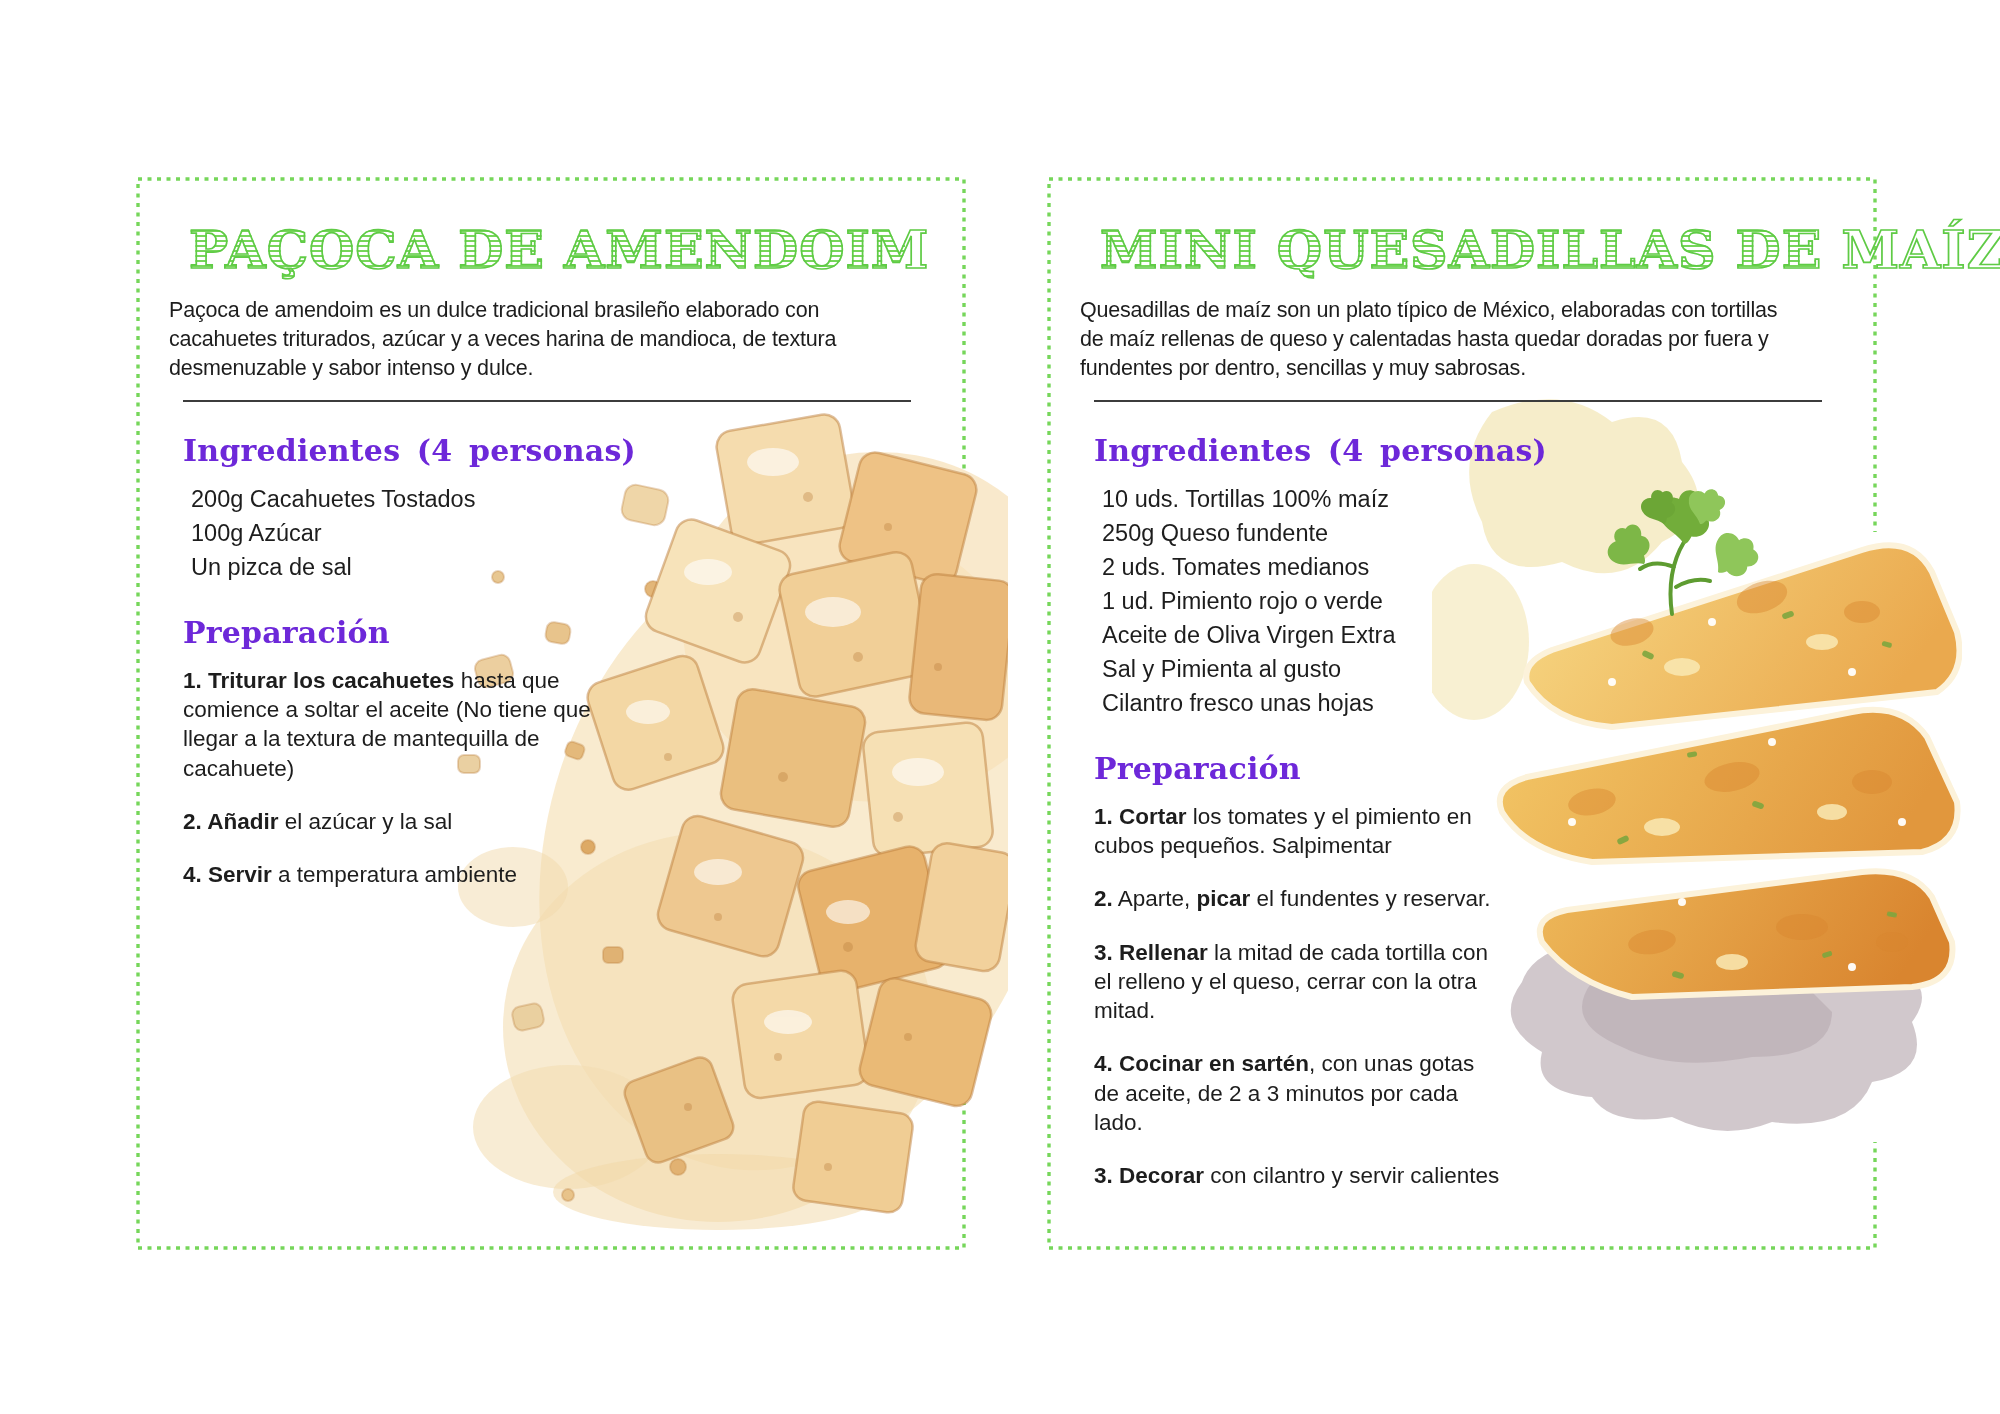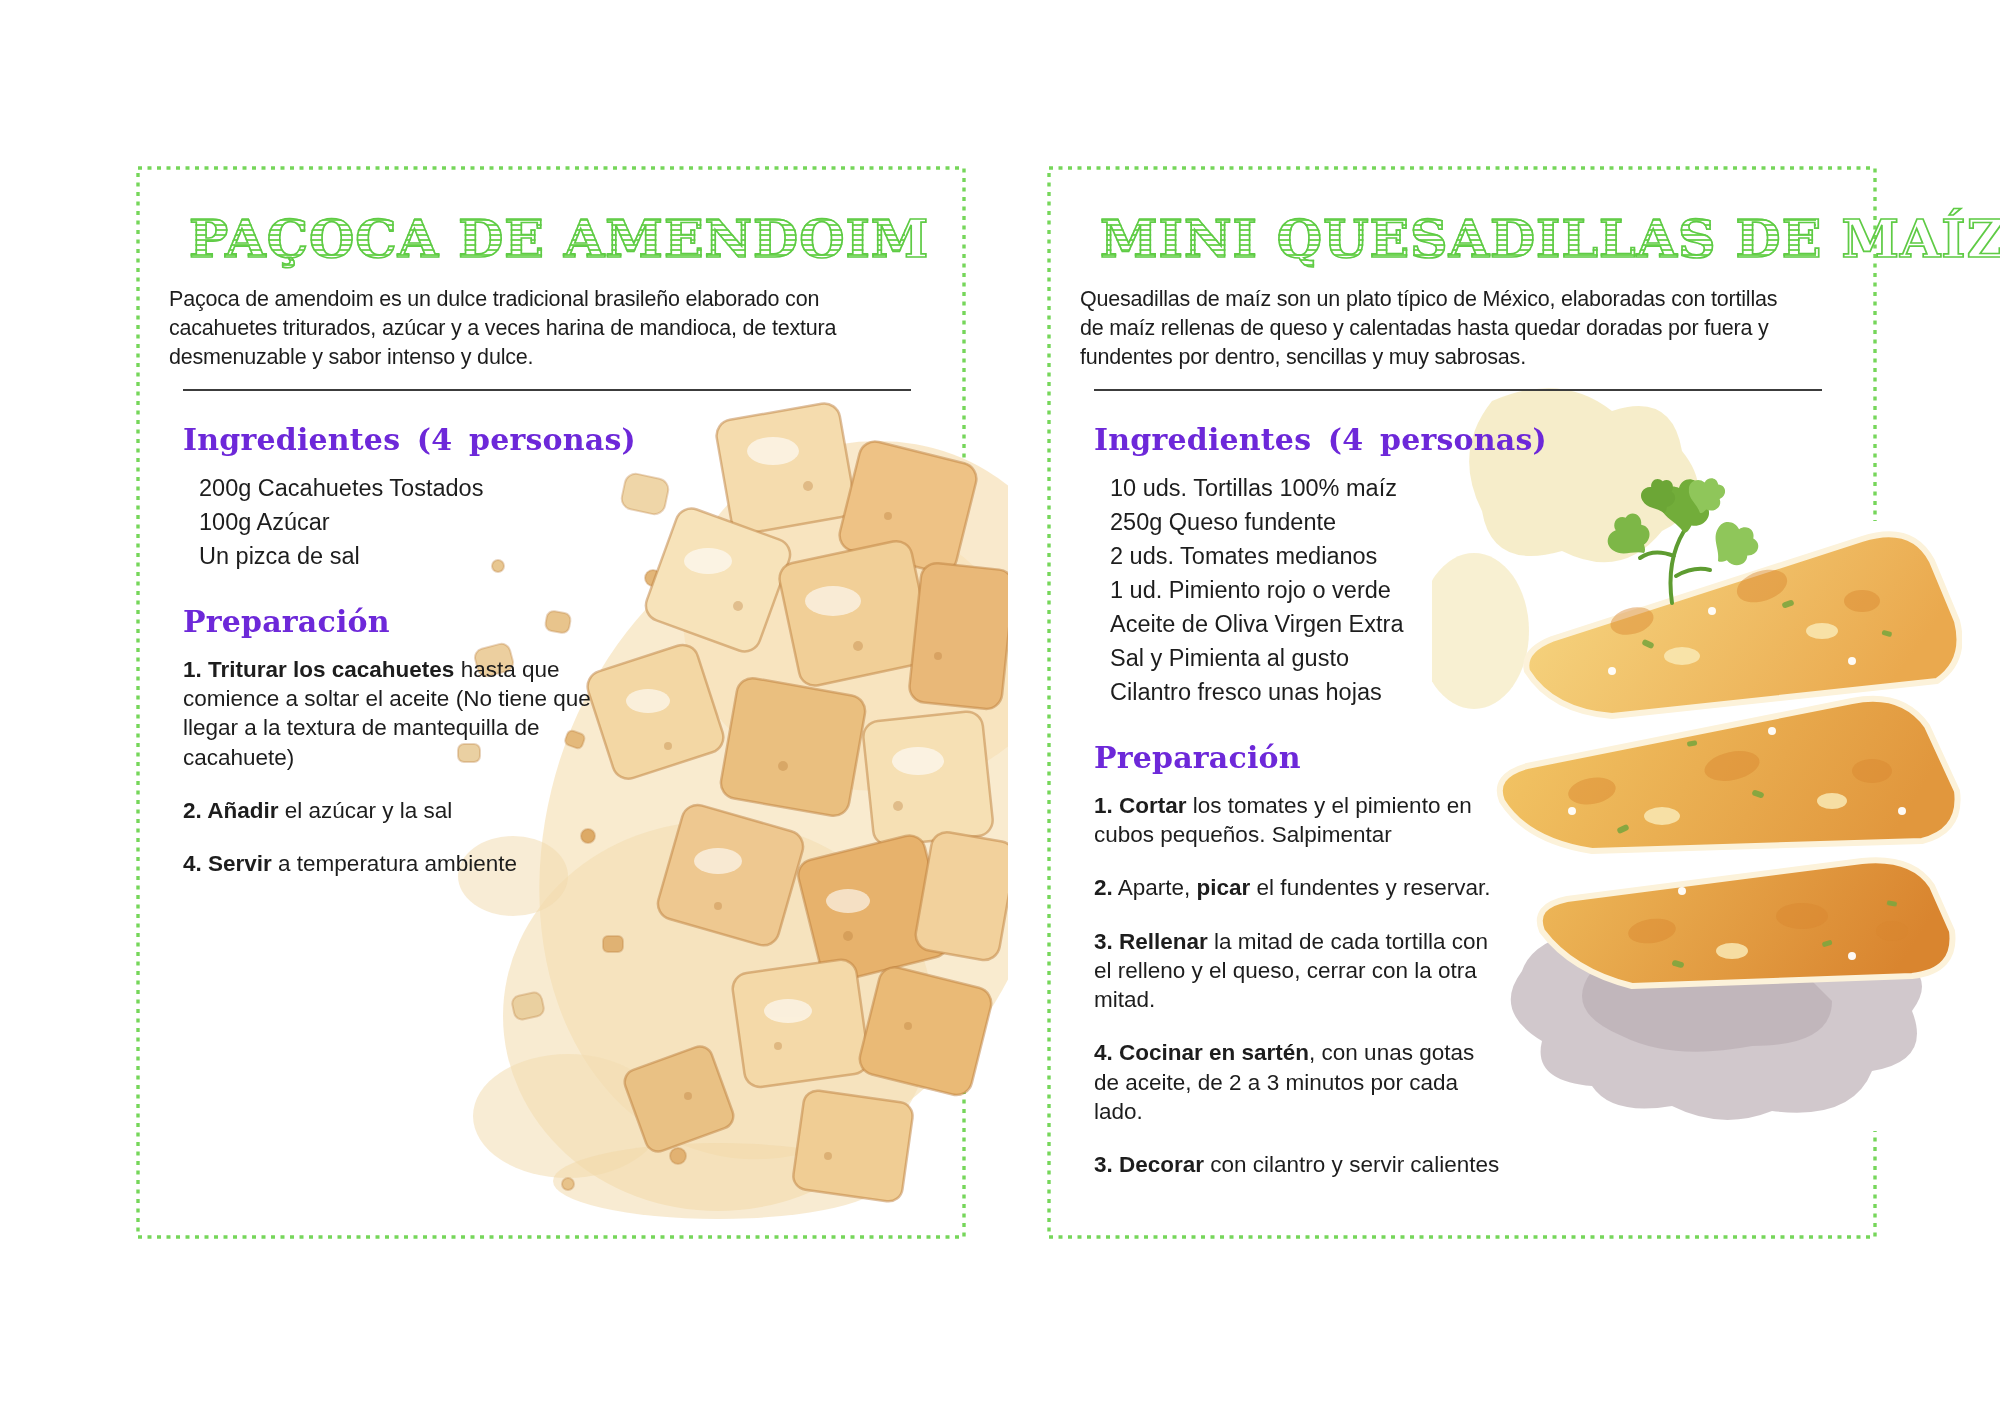--- a/index.html
+++ b/index.html
@@ -1,39 +1,39 @@
 <!DOCTYPE html>
 <html><head>
 <meta charset="utf-8">
 <style>
   html,body{margin:0;padding:0;background:#ffffff;}
   #canvas{position:relative;width:2000px;height:1414px;background:#ffffff;overflow:hidden;
           font-family:"Liberation Sans",sans-serif;color:#1d1d1d;}
-  .card{position:absolute;top:166px;width:830px;height:1073px;}
+  .card{position:absolute;top:177px;width:830px;height:1073px;}
   .card--left{left:136px;}
   .card--right{left:1047px;}
   .card-border{position:absolute;left:0;top:0;width:100%;height:100%;}
   .card-inner{position:relative;padding:40px 55px 0 47px;}
   .card-title{font-family:"DejaVu Serif","Liberation Serif",serif;font-weight:700;
               font-size:52px;line-height:1.25;text-align:center;margin:0 6px;
               letter-spacing:1px;color:#76d65a;white-space:nowrap;}
   @supports (-webkit-background-clip: text){
     .card-title{
       background:repeating-linear-gradient(0deg,#76d65a 0 2.2px,#ffffff 2.2px 5px);
       -webkit-background-clip:text;background-clip:text;
       color:transparent;-webkit-text-fill-color:transparent;
       -webkit-text-stroke:1.7px #5fcb45;}
   }
   .card-desc{margin:14px -14px 0;font-size:21.5px;line-height:1.36;letter-spacing:-0.2px;
              text-align:left;white-space:pre-line;color:#1d1d1d;}
   .divider{border:none;border-top:2px solid #3c3c3c;margin:16px 0 0 0;}
   .section-heading{font-family:"DejaVu Serif","Liberation Serif",serif;font-weight:700;
                    font-size:30px;line-height:1.27;margin:30px 0 0 0;color:#6d28d9;
                    letter-spacing:0.2px;word-spacing:6px;}
-  .ingredients{margin:12px 0 0 16px;font-size:23.5px;line-height:34px;white-space:pre-line;}
+  .ingredients{margin:12px 0 0 8px;font-size:23.5px;line-height:34px;white-space:pre-line;}
   .steps{margin:14px 0 0 0;width:410px;font-size:22.5px;line-height:1.3;}
   .steps p{margin:0 0 24px 0;}
   .steps b{font-weight:700;}
   .illustration{position:absolute;pointer-events:none;}
   .illustration--pacoca{left:282px;top:150px;width:590px;height:910px;}
   .illustration--quesadilla{left:385px;top:205px;width:530px;height:860px;}
 </style>
 </head>
 <body>
 

